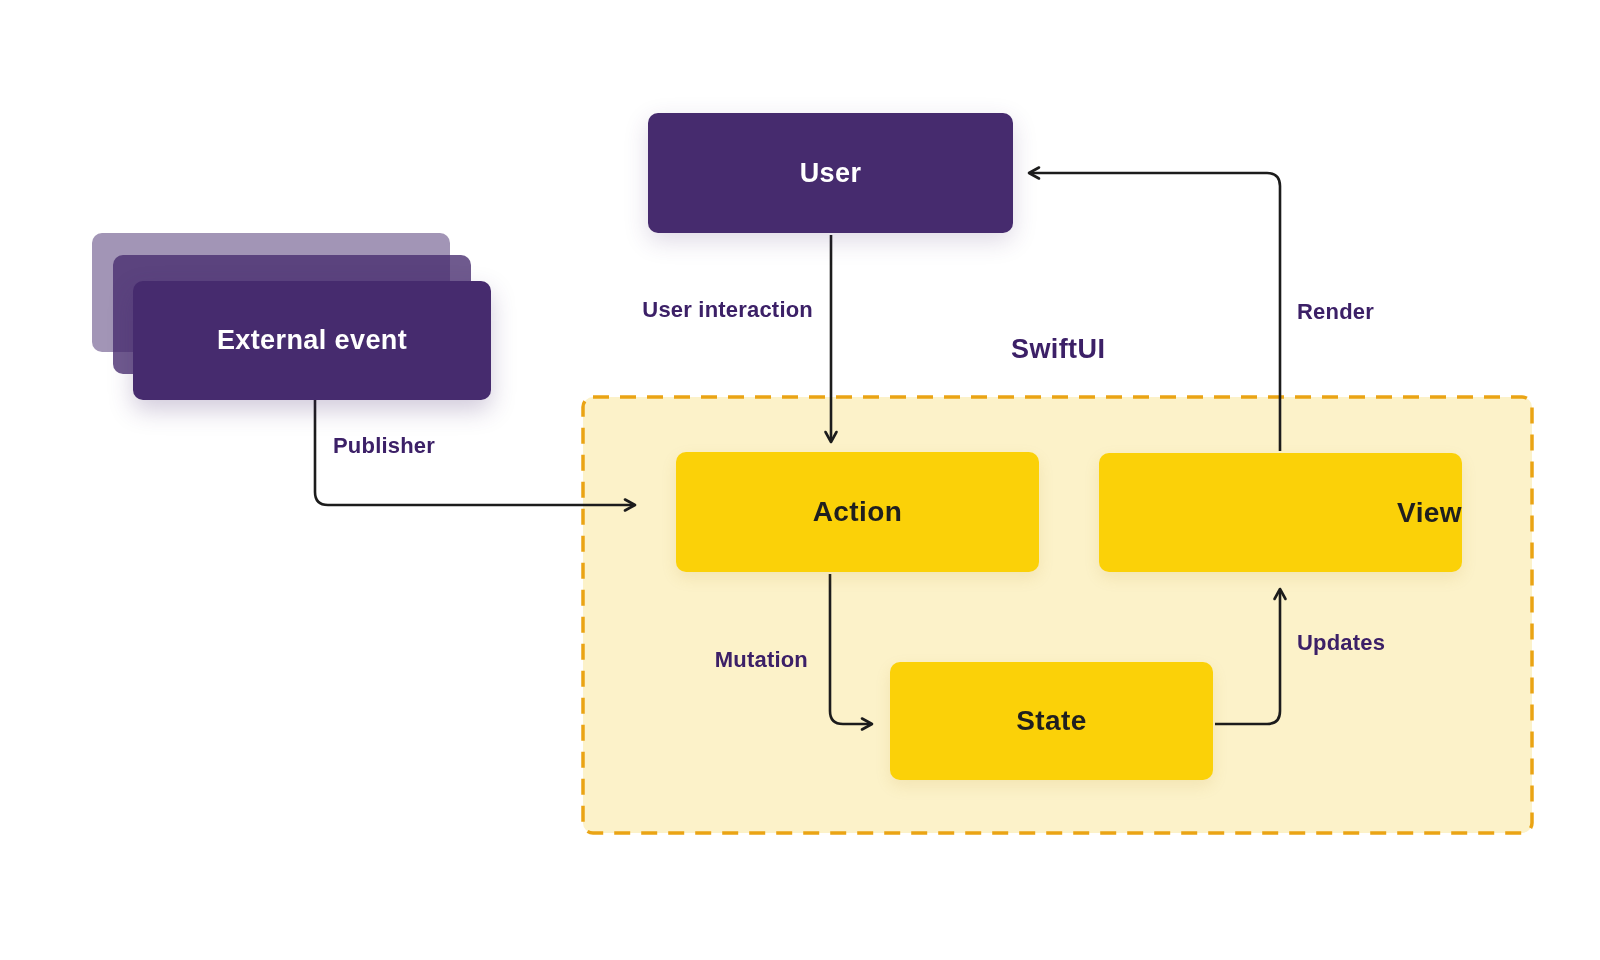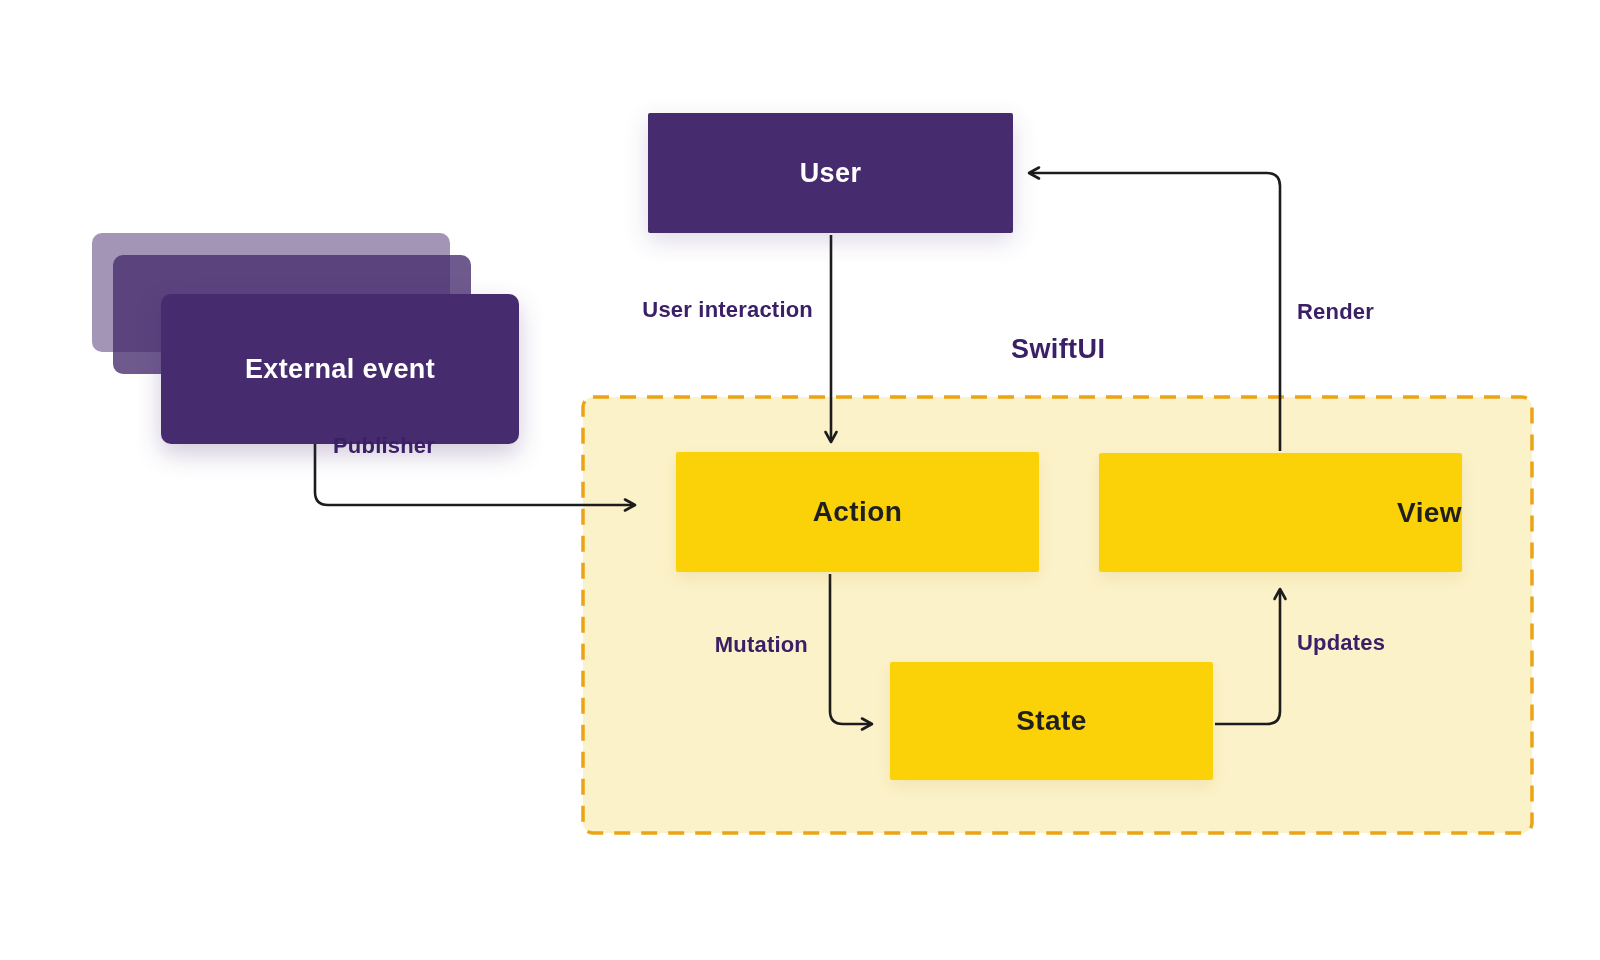--- a/index.html
+++ b/index.html
@@ -14,47 +14,47 @@
     --purple-box-text:#FFFFFF;
   }
   html,body{margin:0;padding:0;background:var(--bg);}
   .stage{
     position:relative;width:1600px;height:960px;background:var(--bg);
     font-family:"Liberation Sans",sans-serif;overflow:hidden;
   }
   svg.wires{position:absolute;left:0;top:0;width:1600px;height:960px;}
   .node{
     position:absolute;display:flex;align-items:center;justify-content:center;
-    border-radius:2px;font-weight:700;letter-spacing:.4px;
+    border-radius:10px;font-weight:700;letter-spacing:.4px;
   }
   .node.purple{
     background:var(--purple);color:var(--purple-box-text);font-size:27px;
     box-shadow:0 8px 24px rgba(70,43,110,.18);
   }
   .node.yellow{
     background:var(--yellow);color:var(--yellow-box-text);font-size:28px;
     box-shadow:0 6px 16px rgba(170,130,20,.12);
   }
   #node-user{left:648px;top:113px;width:365px;height:120px;}
   .stack{position:absolute;left:92px;top:233px;width:400px;height:164px;}
   .card{position:absolute;width:358px;height:119px;border-radius:10px;}
   .card.back{left:0;top:0;background:rgba(70,43,110,.5);}
   .card.mid{left:21px;top:22px;background:rgba(70,43,110,.78);}
-  .card.front{left:41px;top:61px;width:358px;height:150px;box-shadow:0 10px 24px rgba(70,43,110,.25);margin-left:28px;}
+  .card.front{left:41px;top:48px;width:358px;height:119px;box-shadow:0 10px 24px rgba(70,43,110,.25);}
   #node-action{left:676px;top:452px;width:363px;height:120px;}
   #node-view{left:1099px;top:453px;width:363px;height:119px;justify-content:flex-end;}
   #node-state{left:890px;top:662px;width:323px;height:118px;}
   .edge-label{
     position:absolute;font-weight:700;font-size:22px;line-height:1.1;
     color:var(--label-purple);letter-spacing:.2px;white-space:nowrap;
   }
   #lbl-user-interaction{right:787px;top:298px;}
   #lbl-render{left:1297px;top:300px;}
   #lbl-publisher{left:333px;top:434px;}
-  #lbl-mutation{right:792px;top:633px;margin-left:36px;}
+  #lbl-mutation{right:792px;top:648px;margin-left:36px;}
   #lbl-updates{left:1297px;top:631px;}
   #lbl-swiftui{
     position:absolute;left:1011px;top:334px;font-weight:700;font-size:27px;
     color:var(--label-purple);letter-spacing:.4px;white-space:nowrap;
   }
 </style>
 </head>
 <body>
 
 <div class="stage">

